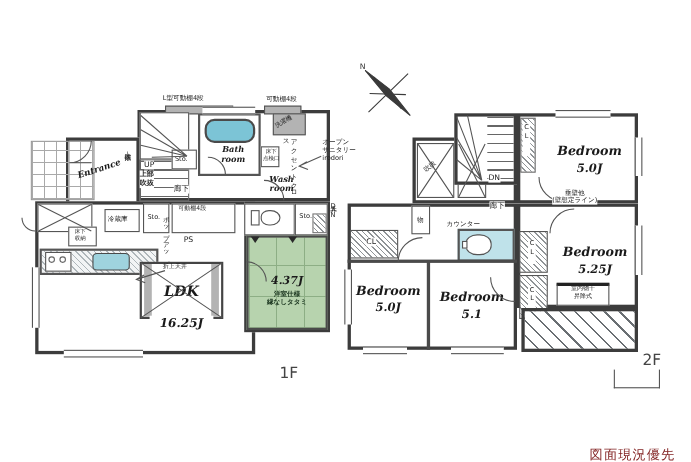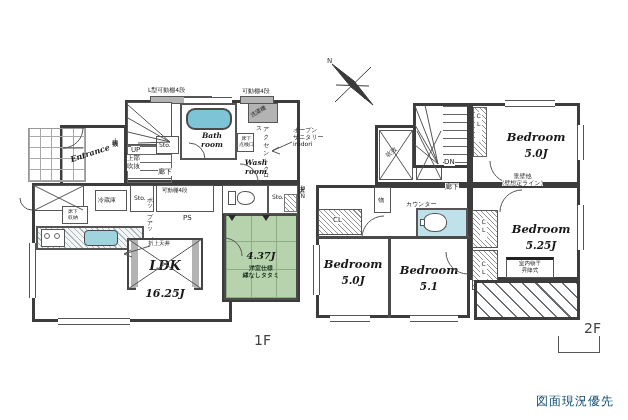--- a/index.html
+++ b/index.html
@@ -42,21 +42,21 @@
   <div class="room" style="left:222px;top:183px;width:78px;height:119px;"></div>
 
   <div class="abs gray" style="left:150px;top:96px;width:62px;height:8px;border:1px solid #555;"></div>
   <div class="abs gray" style="left:240px;top:96px;width:34px;height:8px;border:1px solid #555;"></div>
   <div class="lbl" style="left:148px;top:86px;font-size:6px;">L型可動棚4段</div>
   <div class="lbl" style="left:242px;top:87px;font-size:6px;">可動棚4段</div>
 
   <div class="box" style="left:127px;top:102px;width:45px;height:43px;border-width:1px;"></div>
   <div class="abs treads-h" style="left:127px;top:145px;width:45px;height:38px;border:1px solid #666;"></div>
   <div class="lbl" style="left:131px;top:146px;font-size:7px;background:#fff;">UP</div>
-  <div class="lbl" style="left:127px;top:155px;font-size:6.5px;text-align:center;background:#fff;">上部
+  <div class="lbl" style="left:127px;top:155px;font-size:6.5px;text-align:center;background:#fff;font-weight:bold;">上部
 吹抜</div>
   <div class="box" style="left:156px;top:136px;width:23px;height:18px;"></div>
   <div class="lbl" style="left:159px;top:141px;font-size:6px;">Sto.</div>
 
   <div class="box" style="left:180px;top:103px;width:57px;height:57px;border-width:2px;"></div>
   <div class="abs" style="left:186px;top:108px;width:46px;height:22px;background:#7cc4d6;border:2px solid #4a4a4a;border-radius:9px;"></div>
   <div class="rn" style="left:192px;top:131px;width:40px;font-size:7.5px;">Bath
 room</div>
   <div class="rn" style="left:236px;top:158px;width:40px;font-size:7.5px;">Wash
 room</div>
@@ -78,21 +78,21 @@
   <div class="lbl" style="left:134px;top:194px;font-size:6px;">Sto.</div>
   <div class="box" style="left:156px;top:185px;width:58px;height:27px;"></div>
   <div class="lbl" style="left:162px;top:187px;font-size:5.5px;">可動棚4段</div>
   <div class="box" style="left:222px;top:185px;width:46px;height:29px;"></div>
   <div class="abs" style="left:228px;top:191px;width:8px;height:14px;background:#fff;border:1.5px solid #555;"></div>
   <div class="abs" style="left:237px;top:191px;width:18px;height:14px;background:#fff;border:1.5px solid #555;border-radius:50% 60% 60% 50%;"></div>
   <div class="box" style="left:268px;top:185px;width:30px;height:29px;"></div>
   <div class="lbl" style="left:272px;top:193px;font-size:6px;">Sto.</div>
   <div class="abs hatch" style="left:284px;top:194px;width:13px;height:18px;border:1px solid #777;"></div>
   <div class="lbl vert" style="left:299px;top:182px;height:38px;font-size:6px;">天井DN</div>
-  <div class="lbl" style="left:183px;top:214px;font-size:7px;">PS</div>
+  <div class="lbl" style="left:167px;top:214px;font-size:7px;">PS</div>
 
   <div class="box" style="left:34px;top:185px;width:50px;height:26px;"></div>
   <div class="box" style="left:95px;top:190px;width:32px;height:21px;"></div>
   <div class="lbl" style="left:98px;top:196px;font-size:6px;">冷蔵庫</div>
   <div class="box" style="left:62px;top:206px;width:26px;height:18px;border-width:1px;"></div>
   <div class="lbl" style="left:68px;top:208px;font-size:5px;text-align:center;">床下
 収納</div>
   <div class="abs khatch" style="left:36px;top:226px;width:108px;height:24px;border:2px solid #555;"></div>
   <div class="abs" style="left:84px;top:230px;width:34px;height:16px;background:#9fd3de;border:1px solid #4a4a4a;border-radius:4px;"></div>
   <div class="abs" style="left:41px;top:229px;width:24px;height:18px;background:#fff;border:1px solid #555;"></div>
@@ -172,21 +172,21 @@
   <div class="win" style="left:505px;top:100px;width:50px;height:7px;"></div>
   <div class="winv" style="left:577px;top:125px;width:7px;height:35px;"></div>
   <div class="winv" style="left:577px;top:205px;width:7px;height:45px;"></div>
   <div class="winv" style="left:313px;top:245px;width:7px;height:50px;"></div>
   <div class="win" style="left:410px;top:315px;width:48px;height:7px;"></div>
   <div class="win" style="left:330px;top:315px;width:40px;height:7px;"></div>
 
   <div class="abs" style="left:558px;top:336px;width:42px;height:17px;border:1.5px solid #555;border-top:none;"></div>
   <div class="lbl" style="left:584px;top:320px;font-size:14px;color:#444;">2F</div>
 
-  <div class="lbl" style="left:536px;top:394px;font-size:12px;color:#0c4a6e;letter-spacing:1px;">図面現況優先</div>
+  <div class="lbl" style="left:536px;top:406px;font-size:12px;color:#7f1d1d;letter-spacing:1px;">図面現況優先</div>
 
   <svg width="628" height="420" viewBox="0 0 628 420" style="position:absolute;left:0;top:0;pointer-events:none;">
     <g stroke="#555" stroke-width="1" fill="none">
 
       <path d="M35,186 L83,210 M83,186 L35,210"></path>
       <path d="M128,239 L202,289 M202,239 L128,289"></path>
 
       <path d="M170,142 L128,105 M170,142 L128,118 M170,142 L128,132 M170,142 L138,143"></path>
 
       <path d="M83,128 A20,20 0 0 1 63,148 L83,148"></path>

